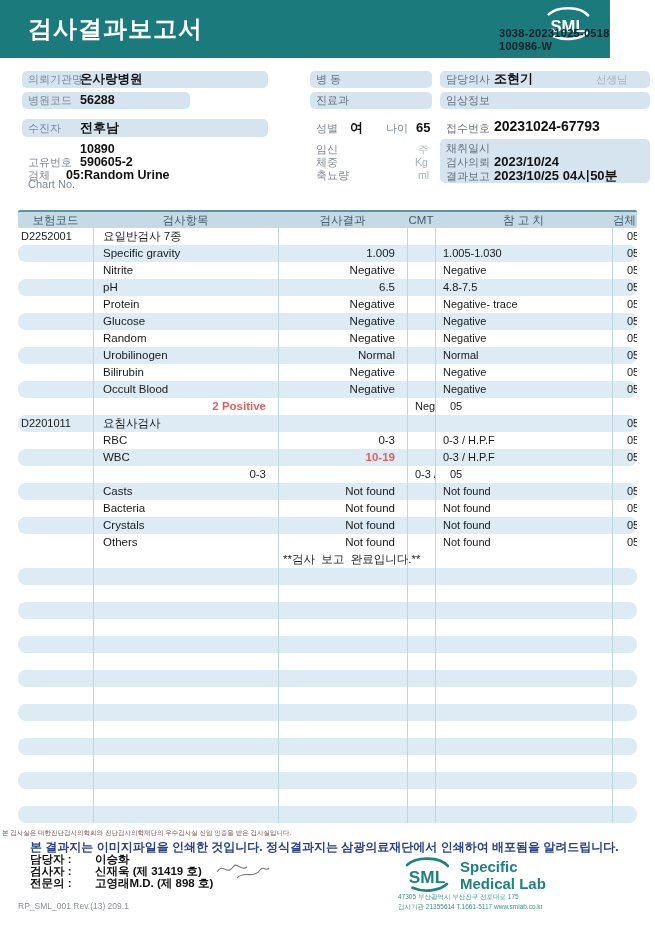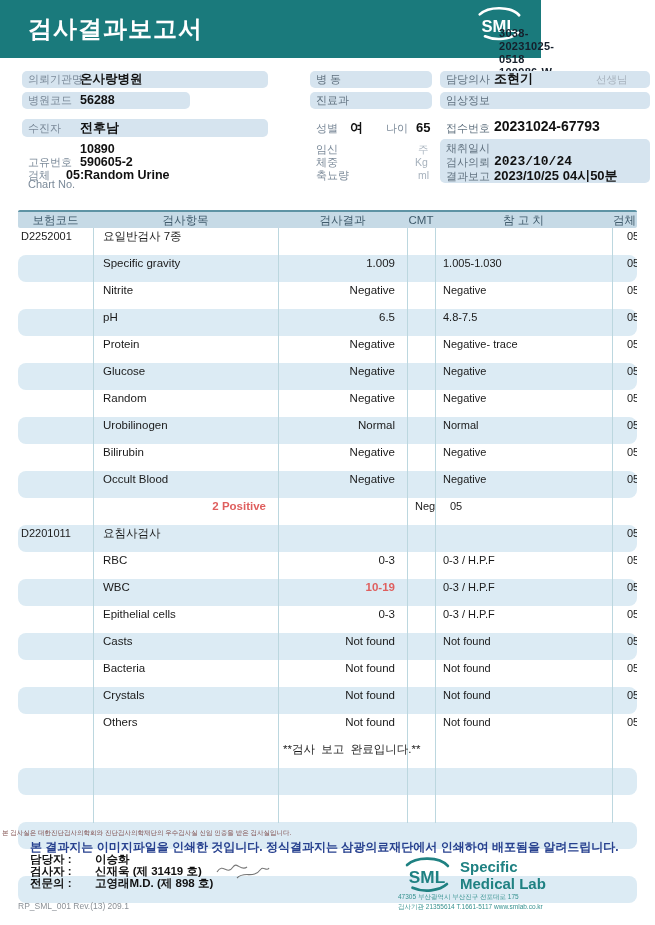--- a/index.html
+++ b/index.html
@@ -3,21 +3,21 @@
 <meta charset="utf-8">
 <style>
   * { margin:0; padding:0; box-sizing:border-box; }
   html,body { background:#e8e8e8; }
   body { font-family:"Liberation Sans","DejaVu Sans",sans-serif; }
   #page {
     position:relative; width:655px; height:925px; background:#ffffff;
     margin:0 auto; overflow:hidden;
   }
   
-  .topbar { position:absolute; left:0; top:0; width:541px; height:58px; background:#1a7a7c; }
+  .topbar { position:absolute; left:0; top:0; width:610px; height:58px; background:#1a7a7c; }
   .topbar .title {
     position:absolute; left:28px; top:13px; color:#ffffff; font-size:24px; font-weight:bold;
     letter-spacing:1px;
   }
   .logo-top { position:absolute; right:14px; top:4px; width:56px; height:40px; color:#ffffff; }
   .barcode-text {
     position:absolute; left:499px; top:27px; color:#151f2b; font-weight:bold;
     font-size:11px; line-height:13px; letter-spacing:0.3px;
   }
   
@@ -30,21 +30,21 @@
   .rtable { position:absolute; left:18px; top:210px; width:619px; }
   .thead {
     display:grid; grid-template-columns:75px 185px 129px 28px 177px 25px;
     height:18px; background:#c6dae6; border-top:2px solid #5e93a4; border-radius:2px;
   }
   .thead .hcell {
     font-size:11.5px; color:#3f5a6b; text-align:center; line-height:16px;
   }
   .tbody { position:relative; }
   .trow {
-    display:grid; grid-template-columns:75px 185px 129px 28px 177px 25px; height:27px;
+    display:grid; grid-template-columns:75px 185px 129px 28px 177px 25px; height:17px;
   }
   .trow.striped { background:#dcebf4; border-radius:8px; }
   .cell { font-size:11.5px; color:#1a1a1a; line-height:17px; white-space:nowrap; overflow:hidden; }
   .cell.code { padding-left:3px; font-size:11px; }
   .cell.name { padding-left:10px; }
   .cell.result { text-align:right; padding-right:12px; }
   .cell.result.abnormal { color:#df5f5e; font-weight:bold; }
   .cell.ref { padding-left:8px; font-size:11px; }
   .cell.spec { padding-left:15px; font-size:11px; }
   .vline { position:absolute; top:0; width:1px; background:#bcd7df; z-index:3; }
@@ -133,21 +133,21 @@
 
   <div class="pill" style="left:440px;top:92px;width:210px;"></div>
   <span class="info-label dark" style="left:446px;top:92px;">임상정보</span>
 
   <span class="info-label dark" style="left:446px;top:120px;">접수번호</span>
   <span class="info-value" style="left:494px;top:118px;font-size:14px;">20231024-67793</span>
 
   <div class="pill" style="left:440px;top:139px;width:210px;height:44px;"></div>
   <span class="info-label dark" style="left:446px;top:140px;">채취일시</span>
   <span class="info-label dark" style="left:446px;top:154px;">검사의뢰</span>
-  <span class="info-value" style="left:494px;top:153px;font-size:13px;font-family:Liberation Mono, monospace;">2023/10/24</span>
+  <span class="info-value" style="left:494px;top:153px;font-size:13px;">2023/10/24</span>
   <span class="info-label dark" style="left:446px;top:168px;">결과보고</span>
   <span class="info-value" style="left:494px;top:167px;font-size:13px;">2023/10/25 04시50분</span>
 
   <div class="rtable">
     <div class="thead">
       <div class="hcell">보험코드</div>
       <div class="hcell">검사항목</div>
       <div class="hcell">검사결과</div>
       <div class="hcell">CMT</div>
       <div class="hcell">참 고 치</div>
@@ -260,21 +260,20 @@
         <div class="trow striped">
           <div class="cell code"></div>
           <div class="cell name">WBC</div>
           <div class="cell result abnormal">10-19</div>
           <div class="cell cmt"></div>
           <div class="cell ref">0-3 / H.P.F</div>
           <div class="cell spec">05</div>
         </div>
         <div class="trow">
           <div class="cell code"></div>
-          <div class="cell name">Epithelial cells</div>
           <div class="cell result">0-3</div>
           <div class="cell cmt"></div>
           <div class="cell ref">0-3 / H.P.F</div>
           <div class="cell spec">05</div>
         </div>
         <div class="trow striped">
           <div class="cell code"></div>
           <div class="cell name">Casts</div>
           <div class="cell result">Not found</div>
           <div class="cell cmt"></div>

